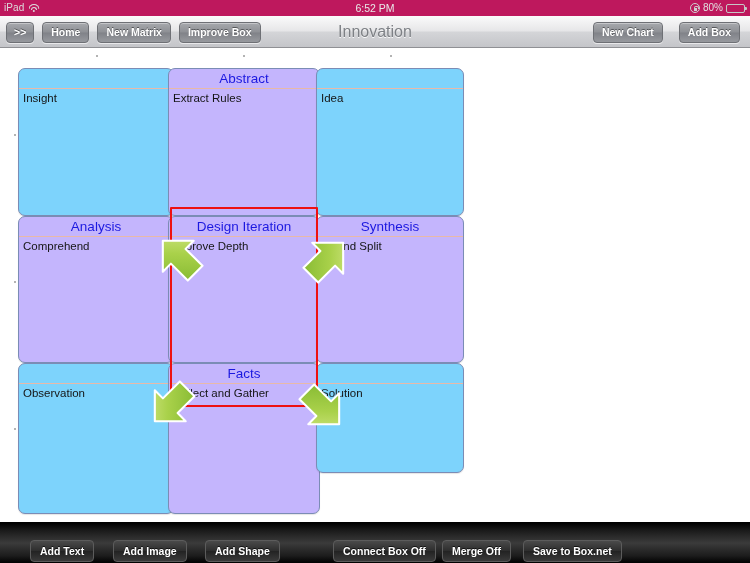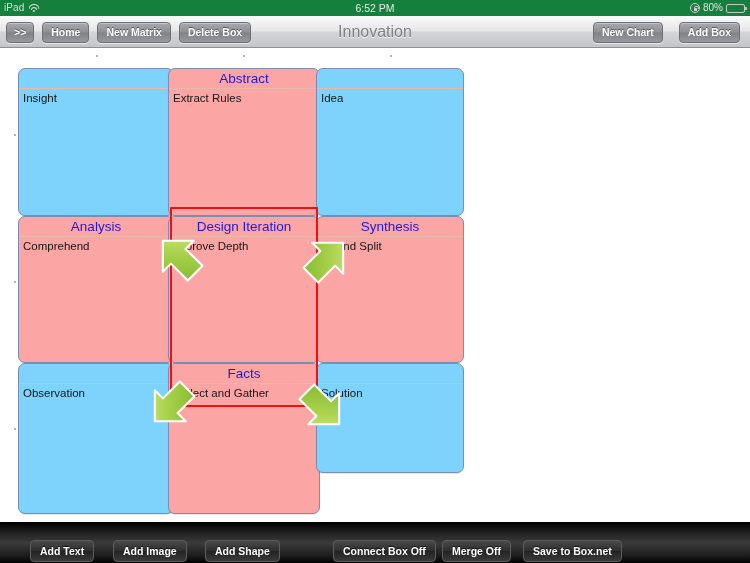--- a/index.html
+++ b/index.html
@@ -14,21 +14,21 @@
   #app {
     position: relative;
     width: 750px; height: 563px;
     background: #ffffff;
   }
 
   
   .statusbar {
     position: absolute; top: 0; left: 0;
     width: 750px; height: 16px;
-    background: #15803d;
+    background: #be185d;
     color: #d8d8d8;
     font-size: 10px;
     line-height: 16px;
   }
   .sb-left {
     position: absolute; left: 4px; top: 0;
     display: flex; align-items: center; gap: 4px; height: 16px;
   }
   .sb-carrier { font-size: 10px; color: #dddddd; letter-spacing: 0.1px; }
   .wifi-icon { display: inline-block; width: 11px; height: 9px; position: relative; }
@@ -123,21 +123,21 @@
 
   
   .mbox {
     position: absolute;
     border: 1.6px solid #7b8cb5;
     border-radius: 7px;
     background: #7dd3fc;
     box-shadow: 0 1px 1px rgba(0,0,0,0.10);
     overflow: hidden;
   }
-  .mbox.blue { background: #fca5a5; }
+  .mbox.blue { background: #c4b5fd; }
 
   .mbox-title {
     height: 20px; line-height: 19px;
     text-align: center;
     color: #1c19e0; font-size: 13.5px;
     border-bottom: 1px solid #e8b9a8;
     white-space: nowrap;
   }
   .mbox-title.empty { color: transparent; }
   .mbox-body {
@@ -203,21 +203,21 @@
       </span>
     </div>
   </div>
 
   <div class="toolbar-top">
     <div class="doc-title">Innovation</div>
     <div class="tb-group-left" id="tb-left">
         <div class="tbtn narrow">&gt;&gt;</div>
         <div class="tbtn">Home</div>
         <div class="tbtn">New Matrix</div>
-        <div class="tbtn">Delete Box</div>
+        <div class="tbtn">Improve Box</div>
       </div>
     <div class="tb-group-right" id="tb-right">
         <div class="tbtn">New Chart</div>
         <div class="tbtn">Add Box</div>
       </div>
   </div>
 
   <div class="canvas" id="canvas">
       <div class="grid-dot" style="left: 14px; top: 85px;"></div>
       <div class="grid-dot" style="left: 14px; top: 232px;"></div>

